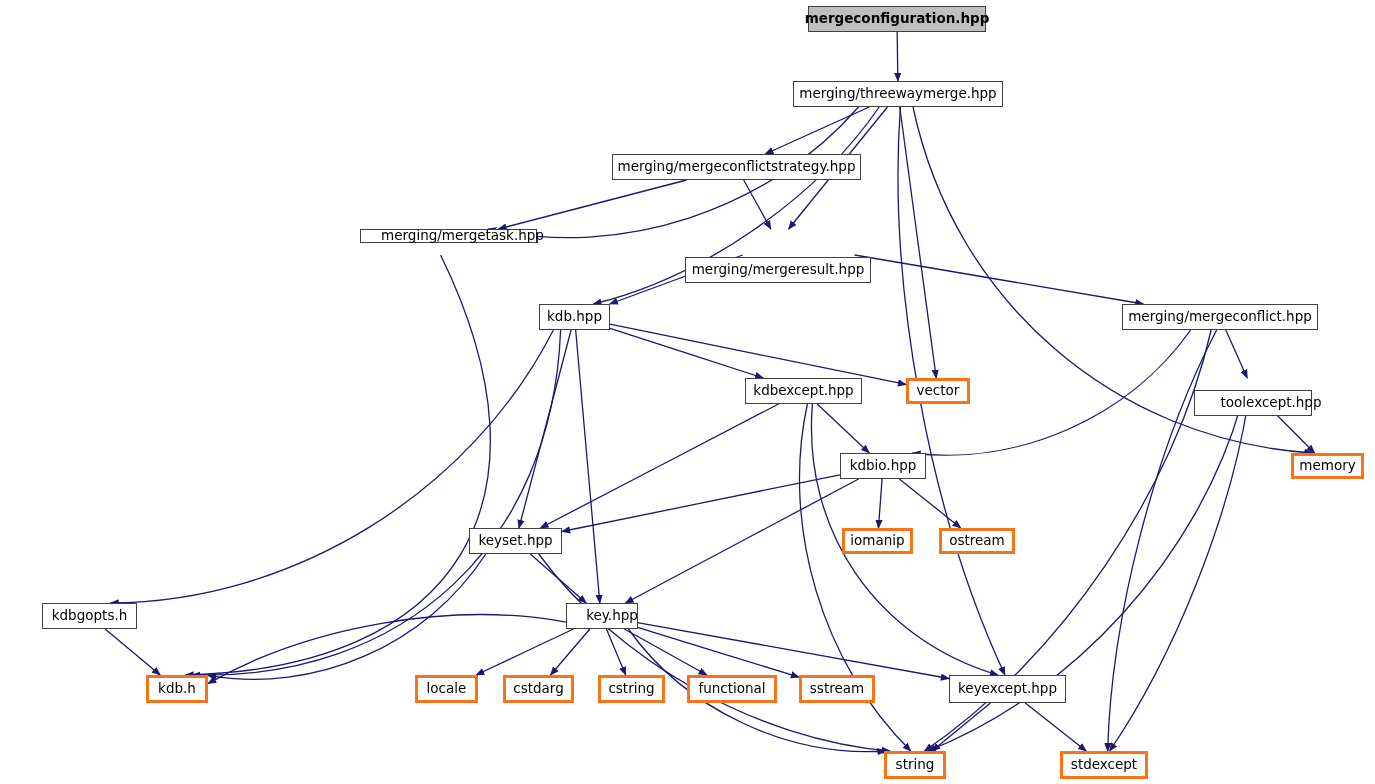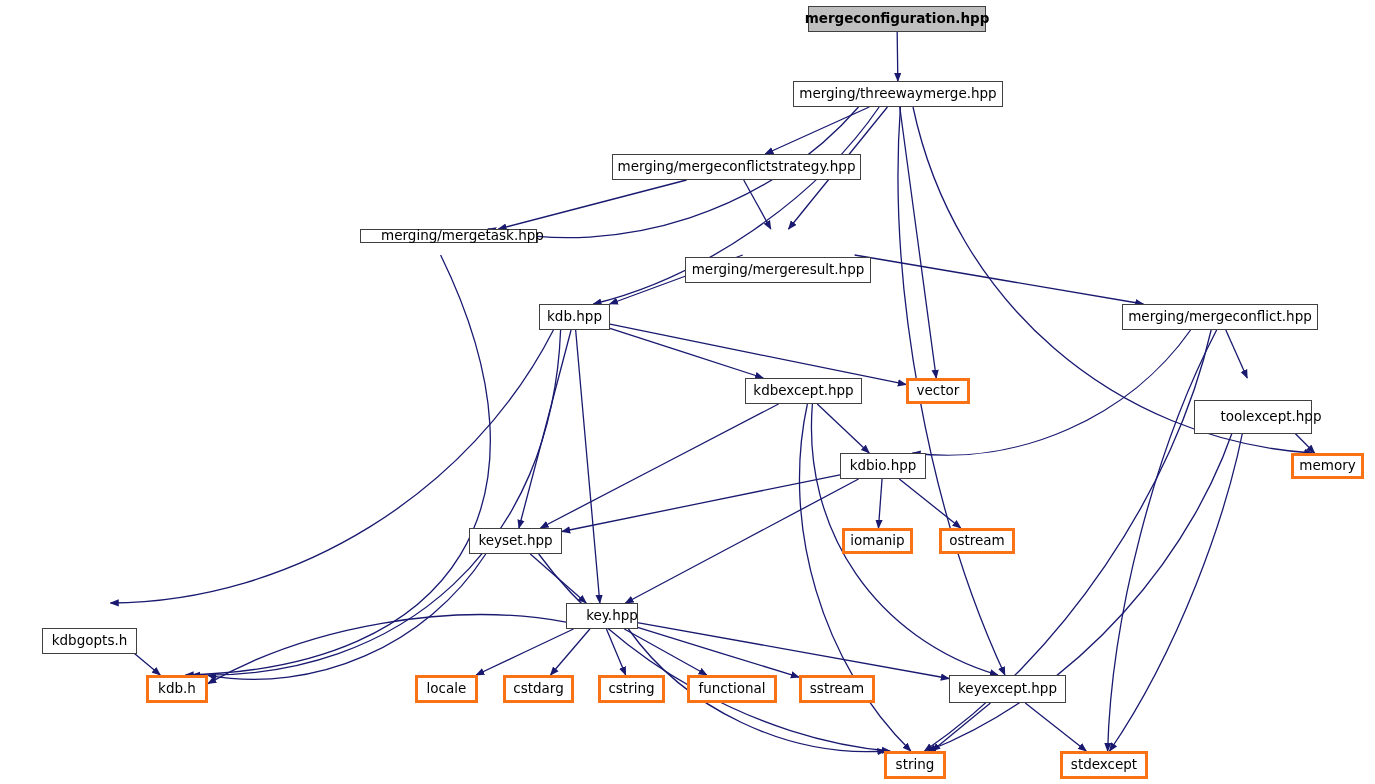--- a/index.html
+++ b/index.html
@@ -100,27 +100,27 @@
   <div id="node-layer">
       <div class="node current" style="left: 808px; top: 6px; width: 178px; height: 26px;">mergeconfiguration.hpp</div>
       <div class="node hdr" style="left: 793px; top: 81px; width: 210px; height: 26px;">merging/threewaymerge.hpp</div>
       <div class="node hdr" style="left: 612px; top: 154px; width: 249px; height: 26px;">merging/mergeconflictstrategy.hpp</div>
       <div class="node hdr" style="left: 360px; top: 229px; width: 177px; height: 14px; padding-left: 28px;">merging/mergetask.hpp</div>
       <div class="node hdr" style="left: 685px; top: 229px; width: 186px; height: 26px; margin-top: 28px;">merging/mergeresult.hpp</div>
       <div class="node hdr" style="left: 1122px; top: 304px; width: 196px; height: 26px;">merging/mergeconflict.hpp</div>
       <div class="node hdr" style="left: 539px; top: 304px; width: 71px; height: 26px;">kdb.hpp</div>
       <div class="node hdr" style="left: 745px; top: 378px; width: 117px; height: 26px;">kdbexcept.hpp</div>
       <div class="node sys" style="left: 906px; top: 378px; width: 64px; height: 26px;">vector</div>
-      <div class="node hdr" style="left: 1194px; top: 400px; width: 118px; height: 34px; padding-left: 36px;">toolexcept.hpp</div>
+      <div class="node hdr" style="left: 1194px; top: 390px; width: 118px; height: 26px; padding-left: 36px;">toolexcept.hpp</div>
       <div class="node hdr" style="left: 840px; top: 453px; width: 86px; height: 26px;">kdbio.hpp</div>
       <div class="node sys" style="left: 1291px; top: 453px; width: 73px; height: 26px;">memory</div>
       <div class="node sys" style="left: 842px; top: 528px; width: 71px; height: 26px;">iomanip</div>
       <div class="node sys" style="left: 939px; top: 528px; width: 76px; height: 26px;">ostream</div>
       <div class="node hdr" style="left: 469px; top: 528px; width: 93px; height: 26px;">keyset.hpp</div>
-      <div class="node hdr" style="left: 42px; top: 628px; width: 95px; height: 26px;">kdbgopts.h</div>
+      <div class="node hdr" style="left: 42px; top: 603px; width: 95px; height: 26px;">kdbgopts.h</div>
       <div class="node hdr" style="left: 566px; top: 603px; width: 72px; height: 26px; padding-left: 20px;">key.hpp</div>
       <div class="node sys" style="left: 146px; top: 675px; width: 62px; height: 28px;">kdb.h</div>
       <div class="node sys" style="left: 415px; top: 675px; width: 63px; height: 28px;">locale</div>
       <div class="node sys" style="left: 503px; top: 675px; width: 71px; height: 28px;">cstdarg</div>
       <div class="node sys" style="left: 598px; top: 675px; width: 67px; height: 28px;">cstring</div>
       <div class="node sys" style="left: 687px; top: 675px; width: 90px; height: 28px;">functional</div>
       <div class="node sys" style="left: 799px; top: 675px; width: 76px; height: 28px;">sstream</div>
       <div class="node hdr" style="left: 949px; top: 675px; width: 117px; height: 28px; text-align: right;">keyexcept.hpp</div>
       <div class="node sys" style="left: 884px; top: 751px; width: 62px; height: 28px;">string</div>
       <div class="node sys" style="left: 1060px; top: 751px; width: 88px; height: 28px;">stdexcept</div>

